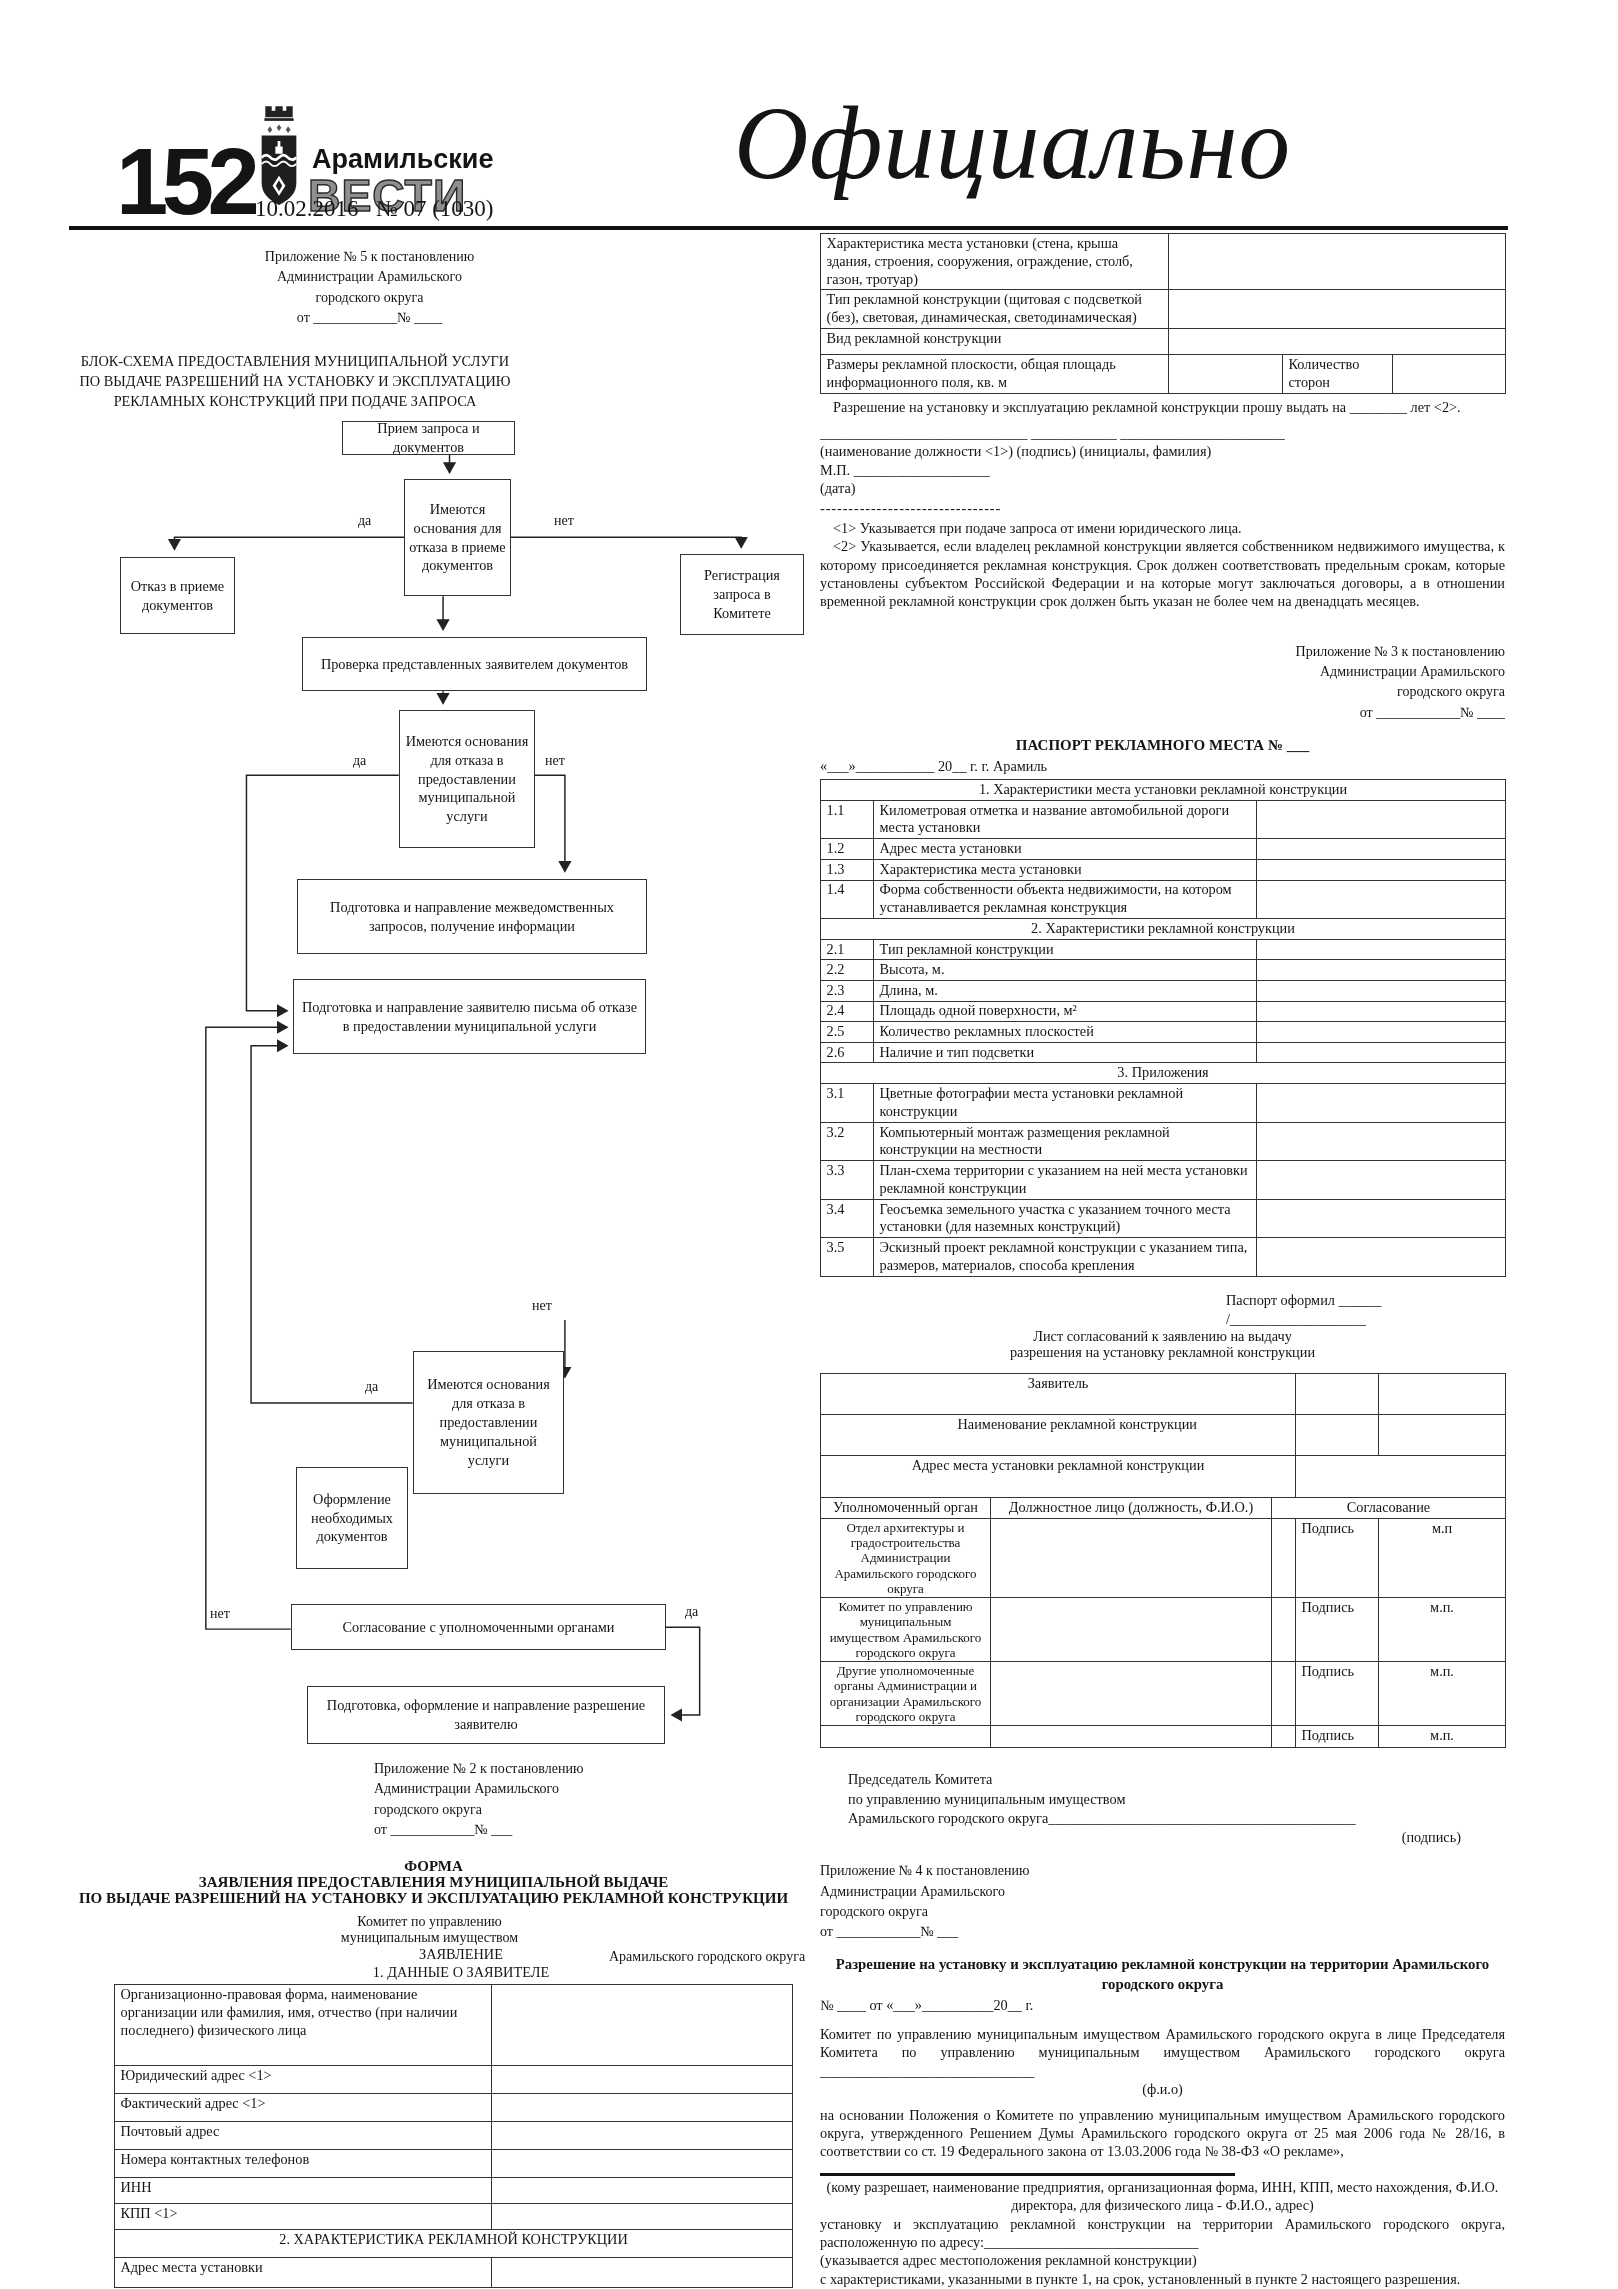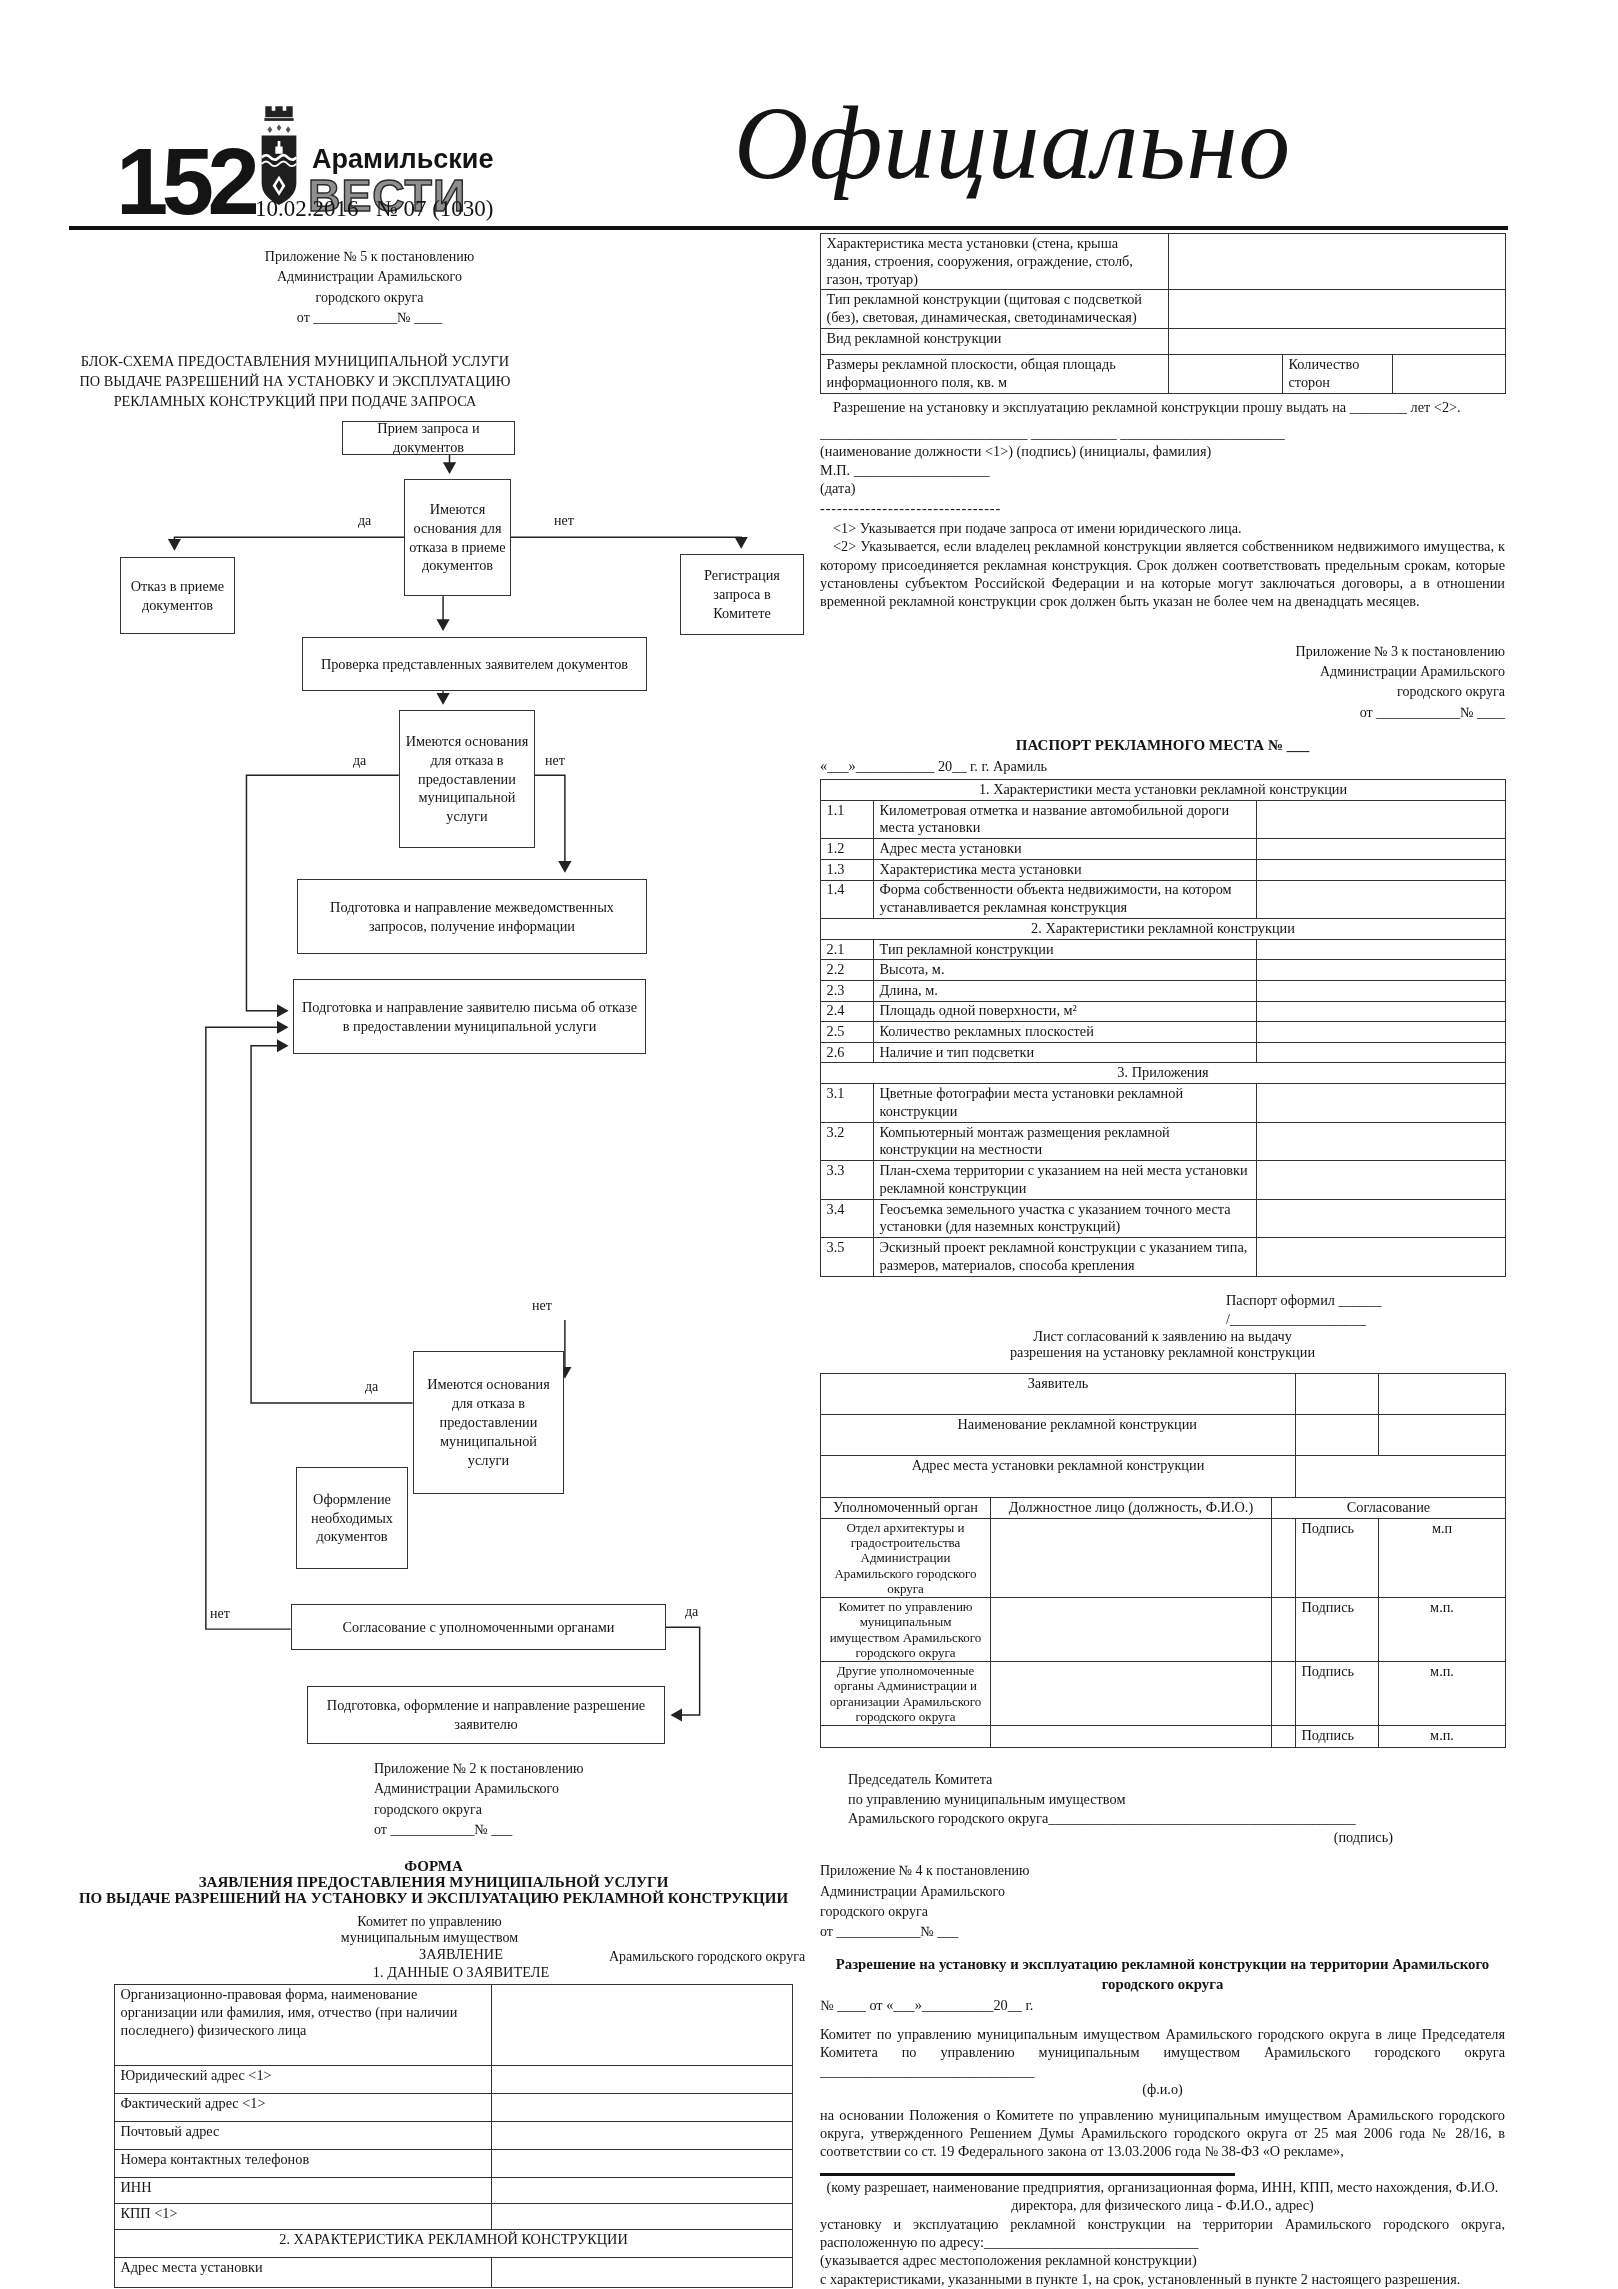--- a/index.html
+++ b/index.html
@@ -125,21 +125,21 @@
 
   <div class="abs apx" style="left:374px;top:1759px;width:222px;">
     <div>Приложение № 2 к постановлению</div>
     <div>Администрации Арамильского</div>
     <div>городского округа</div>
     <div>от ____________№ ___</div>
   </div>
 
   <div class="abs ctr" style="left:78px;top:1859px;width:711px;font-size:15px;line-height:1.05;font-weight:bold;">
     <div>ФОРМА</div>
-    <div>ЗАЯВЛЕНИЯ ПРЕДОСТАВЛЕНИЯ МУНИЦИПАЛЬНОЙ УСЛУГИ</div>
+    <div>ЗАЯВЛЕНИЯ ПРЕДОСТАВЛЕНИЯ МУНИЦИПАЛЬНОЙ ВЫДАЧЕ</div>
     <div>ПО ВЫДАЧЕ РАЗРЕШЕНИЙ НА УСТАНОВКУ И ЭКСПЛУАТАЦИЮ РЕКЛАМНОЙ КОНСТРУКЦИИ</div>
   </div>
 
   <div class="abs ctr" style="left:305px;top:1914px;width:249px;font-size:14px;line-height:1.15;">
     <div>Комитет по управлению</div>
     <div>муниципальным имуществом</div>
   </div>
   <div class="abs" style="left:609px;top:1949px;font-size:14px;">Арамильского городского округа</div>
 
   <div class="abs ctr" style="left:78px;top:1946px;width:766px;font-size:14.3px;">ЗАЯВЛЕНИЕ</div>
@@ -397,21 +397,21 @@
         <td class="c">м.п.</td>
       </tr>
     </tbody>
       </table>
 
     <div style="margin-top:22px;margin-left:28px;line-height:1.35;">
       <div>Председатель Комитета</div>
       <div>по управлению муниципальным имуществом</div>
       <div>Арамильского городского округа___________________________________________</div>
     </div>
-    <p class="rt" style="margin-right:112px;">(подпись)</p>
+    <p class="rt" style="margin-right:44px;">(подпись)</p>
 
     <div class="apx" style="margin-top:14.8px;">
       <div>Приложение № 4 к постановлению</div>
       <div>Администрации Арамильского</div>
       <div>городского округа</div>
       <div>от ____________№ ___</div>
     </div>
 
     <p class="ctr b" style="margin-top:13px;font-size:14.8px;line-height:1.3;">Разрешение на установку и эксплуатацию рекламной конструкции на территории Арамильского городского округа</p>
     <p style="margin-top:1.8px;">№ ____  от «___»__________20__ г.</p>

